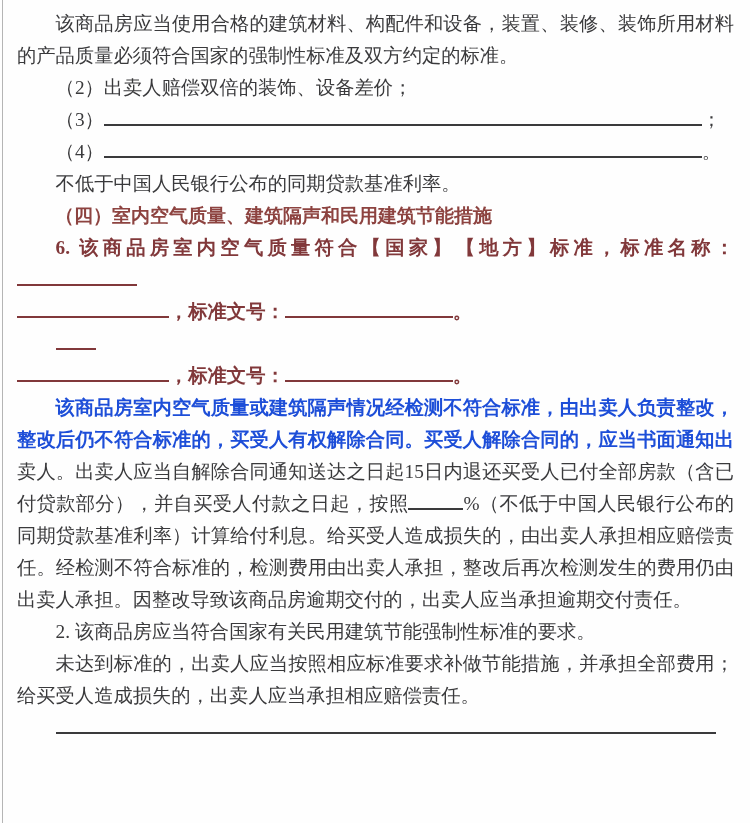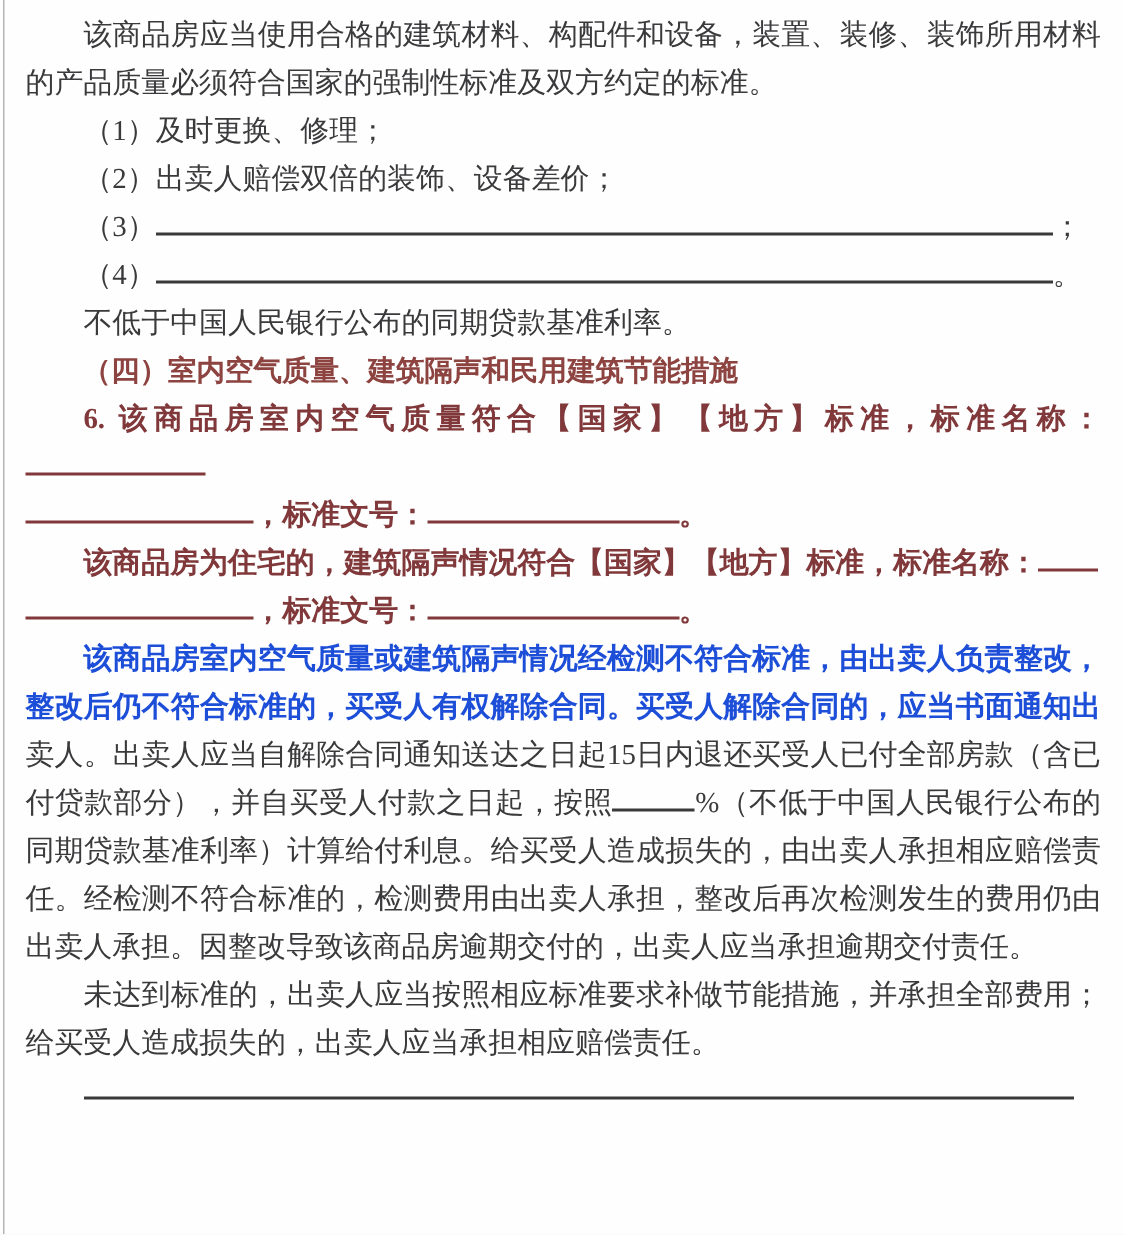--- a/index.html
+++ b/index.html
@@ -52,25 +52,25 @@
   }
   .extra-gap { margin-top: 7px; }
 </style>
 </head>
 <body>
 
 <div class="page">
   <div class="scan-edge"></div>
   <div class="doc">
     <p class="c-black"><span>该商品房应当使用合格的建筑材料、构配件和设备，装置、装修、装饰所用材料的产品质量必须符合国家的强制性标准及双方约定的标准。</span></p>
-    <p class="c-black"><span>（1）及时更换、修理；</span></p>
     <p class="c-black"><span>（2）出卖人赔偿双倍的装饰、设备差价；</span></p>
     <p class="c-black"><span>（3）</span><span class="blank" style="width: 598px;"></span><span>；</span></p>
     <p class="c-black"><span>（4）</span><span class="blank" style="width: 598px;"></span><span>。</span></p>
     <p class="c-black"><span>不低于中国人民银行公布的同期贷款基准利率。</span></p>
     <p class="c-heading"><span>（四）室内空气质量、建筑隔声和民用建筑节能措施</span></p>
     <p class="c-red"><span>6. 该商品房室内空气质量符合【国家】【地方】标准，标准名称：</span><span class="blank" style="width: 120px;"></span><br><span class="blank" style="width: 152px;"></span><span>，标准文号：</span><span class="blank" style="width: 168px;"></span><span>。</span></p>
-    <p class="c-red"><span>该商品房为住宅的，建筑隔声情况符合【国家】【地方】标准，标准名称：</span><span class="blank" style="width: 40px;"></span><br><span class="blank" style="width: 152px;"></span><span>，标准文号：</span><span class="blank" style="width: 168px;"></span><span>。</span></p>
+    <p class="c-red"><span class="blank" style="width: 40px;"></span><br><span class="blank" style="width: 152px;"></span><span>，标准文号：</span><span class="blank" style="width: 168px;"></span><span>。</span></p>
     <p class="c-black"><span class="red-seg">该商品房室内空气质量或建筑隔声情况经检测不符合标准，由出卖人负责整改，整改后仍不符合标准的，买受人有权解除合同。买受人解除合同的，应当书面通知出</span><span>卖人。出卖人应当自解除合同通知送达之日起15日内退还买受人已付全部房款（含已付贷款部分），并自买受人付款之日起，按照</span><span class="blank" style="width: 55px;"></span><span>%（不低于中国人民银行公布的同期贷款基准利率）计算给付利息。给买受人造成损失的，由出卖人承担相应赔偿责任。经检测不符合标准的，检测费用由出卖人承担，整改后再次检测发生的费用仍由出卖人承担。因整改导致该商品房逾期交付的，出卖人应当承担逾期交付责任。</span></p>
+    <p class="c-black"><span>2. 该商品房应当符合国家有关民用建筑节能强制性标准的要求。</span></p>
     <p class="c-black"><span>未达到标准的，出卖人应当按照相应标准要求补做节能措施，并承担全部费用；给买受人造成损失的，出卖人应当承担相应赔偿责任。</span></p>
     <p class="c-black extra-gap"><span class="blank" style="width: 660px;"></span></p>
   </div>
 </div>
 
 </body></html>

